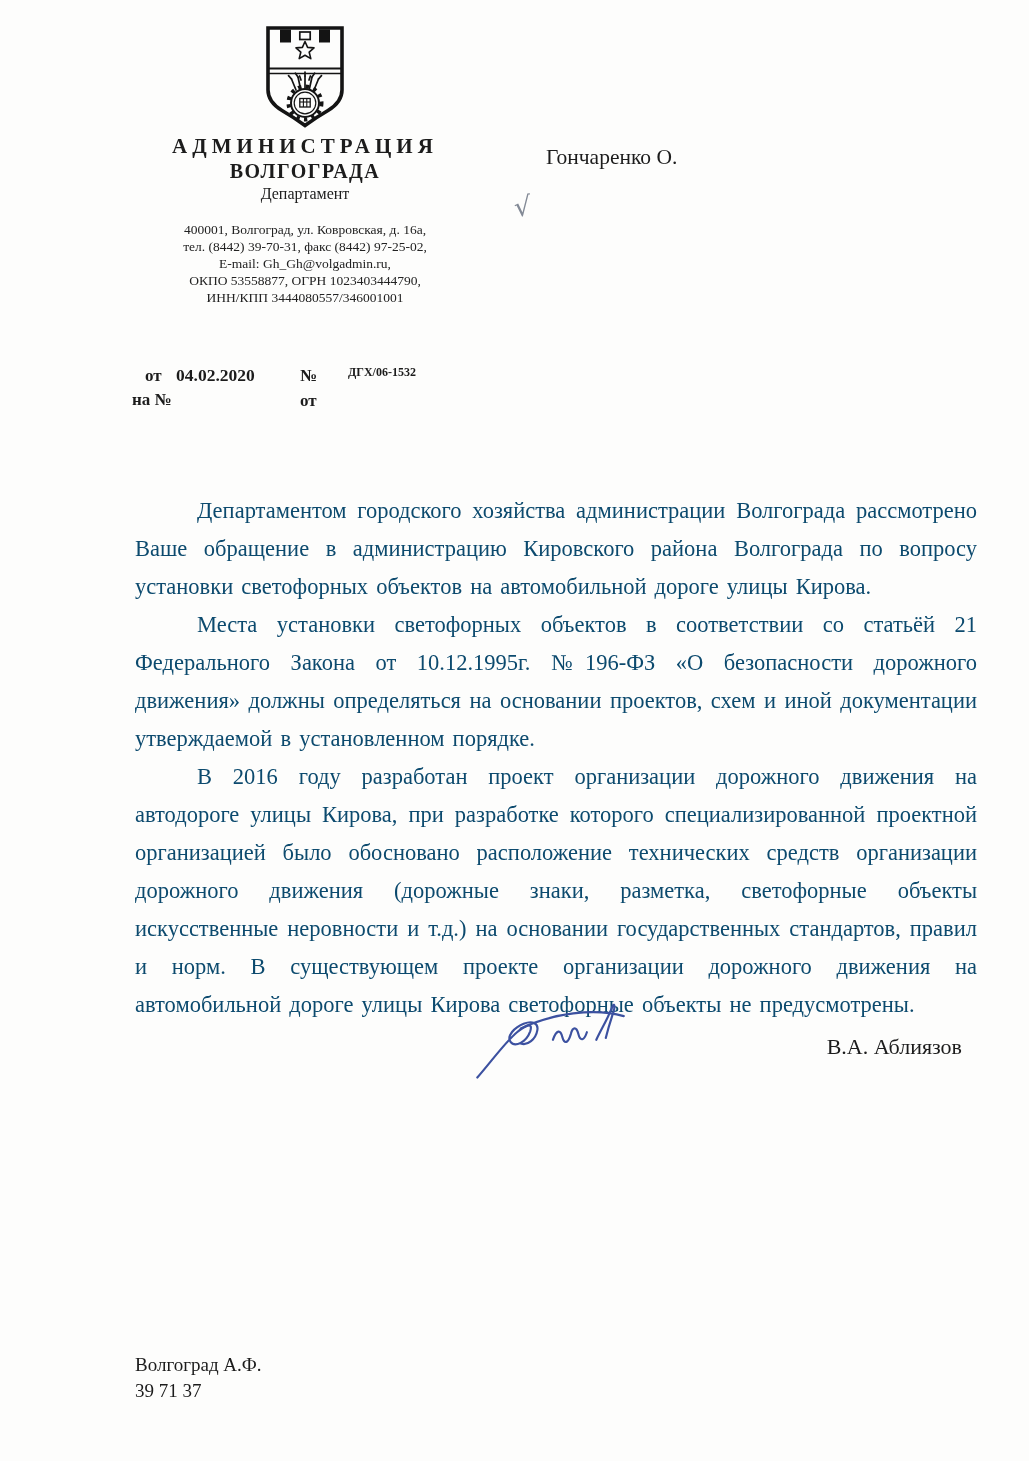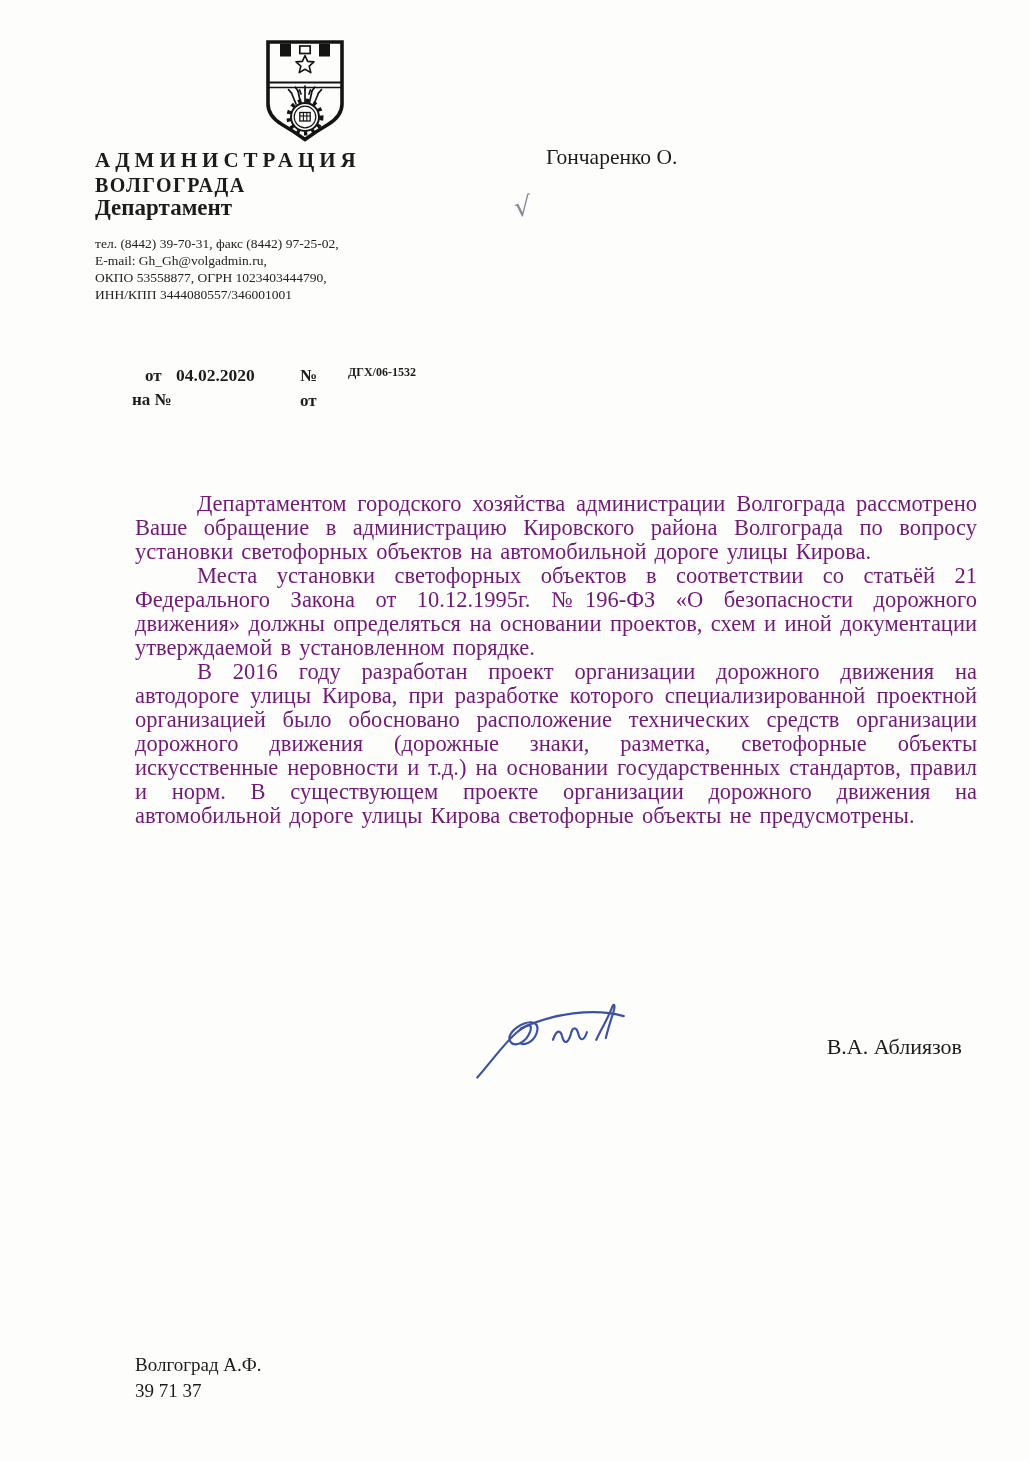--- a/index.html
+++ b/index.html
@@ -4,47 +4,47 @@
 <style>
   html,body{margin:0;padding:0;}
   body{width:1029px;height:1461px;background:#ffffff;}
   .page{
     position:relative;width:1029px;height:1461px;overflow:hidden;
     background:#fdfdfc;
     font-family:"Liberation Serif", serif;
     color:#1c1c1c;
   }
   
-  .letterhead{position:absolute;left:95px;top:38px;width:420px;}
+  .letterhead{position:absolute;left:95px;top:24px;width:420px;text-align:center;}
   .emblem{display:block;margin:0 auto;width:90px;height:106px;}
   .org-line1{font-weight:bold;font-size:21px;letter-spacing:5px;line-height:25px;margin-top:4px;}
   .org-line2{font-weight:bold;font-size:20px;letter-spacing:1.5px;line-height:24px;}
-  .dept-line{font-weight:bold;font-size:23px;line-height:22px;}
+  .dept-line{font-weight:normal;font-size:16px;line-height:22px;}
   .contact-block{margin-top:16px;font-size:13.5px;line-height:17px;color:#222;}
   
   .refblock{position:absolute;left:132px;top:366px;width:360px;height:52px;font-size:17px;}
   .refblock span{position:absolute;white-space:nowrap;text-align:right;}
   .ref-from{left:13px;top:0;font-weight:bold;}
   .ref-date{left:44px;top:-1px;font-weight:bold;font-size:17.5px;}
   .ref-no{left:168px;top:0;font-weight:bold;}
   .ref-num{left:216px;top:-1px;font-weight:bold;font-size:12px;}
   .ref-reply{left:0;top:24px;font-weight:bold;}
   .ref-reply-from{left:168px;top:25px;font-weight:bold;}
   
   .recipient{position:absolute;left:546px;top:143px;font-size:21.5px;line-height:28px;}
   .check{
     position:absolute;left:-32px;top:22px;
     color:#838a96;font-size:27px;font-family:"DejaVu Sans",sans-serif;
     transform:rotate(-6deg);font-weight:400;
   }
   
   .letter-body{
     position:absolute;left:135px;top:492px;width:842px;
-    font-size:22.5px;line-height:24px;text-align:justify;
-    word-spacing:2.5px;color:#701a75;
+    font-size:22.5px;line-height:38px;text-align:justify;
+    word-spacing:2.5px;color:#0c4a6e;
   }
   .letter-body p{margin:0;text-indent:62px;}
   
   .sig-row{position:absolute;left:0;top:1026px;width:1029px;height:80px;font-size:22px;}
   .sig-position{position:absolute;left:135px;top:8px;}
   .sig-name{position:absolute;right:67px;top:8px;}
   .sig-script{position:absolute;left:466px;top:-40px;width:170px;height:100px;}
   
   .executor{position:absolute;left:135px;top:1352px;font-size:19px;line-height:26px;}
   .nowrap{white-space:nowrap;}
@@ -77,20 +77,21 @@
       <circle cx="45" cy="79" r="10.8" fill="none" stroke="#141414" stroke-width="1.2"></circle>
       <rect x="39.8" y="74.5" width="10.4" height="8.5" fill="none" stroke="#141414" stroke-width="1.3"></rect>
       <line x1="39.8" y1="78" x2="50.2" y2="78" stroke="#141414" stroke-width="1.1"></line>
       <line x1="43.4" y1="74.5" x2="43.4" y2="83" stroke="#141414" stroke-width="1.1"></line>
       <line x1="46.8" y1="74.5" x2="46.8" y2="83" stroke="#141414" stroke-width="1.1"></line>
     </svg>
     <div class="org-line1">АДМИНИСТРАЦИЯ</div>
     <div class="org-line2">ВОЛГОГРАДА</div>
     <div class="dept-line">Департамент</div>
     <div class="contact-block">
+      <div class="nowrap">400001, Волгоград, ул. Ковровская, д. 16а,</div>
       <div class="nowrap">тел. (8442) 39-70-31, факс (8442) 97-25-02,</div>
       <div class="nowrap">E-mail: Gh_Gh@volgadmin.ru,</div>
       <div class="nowrap">ОКПО 53558877, ОГРН 1023403444790,</div>
       <div class="nowrap">ИНН/КПП 3444080557/346001001</div>
     </div>
   </div>
 
   <div class="refblock">
     <span class="ref-from">от</span>
     <span class="ref-date">04.02.2020</span>

